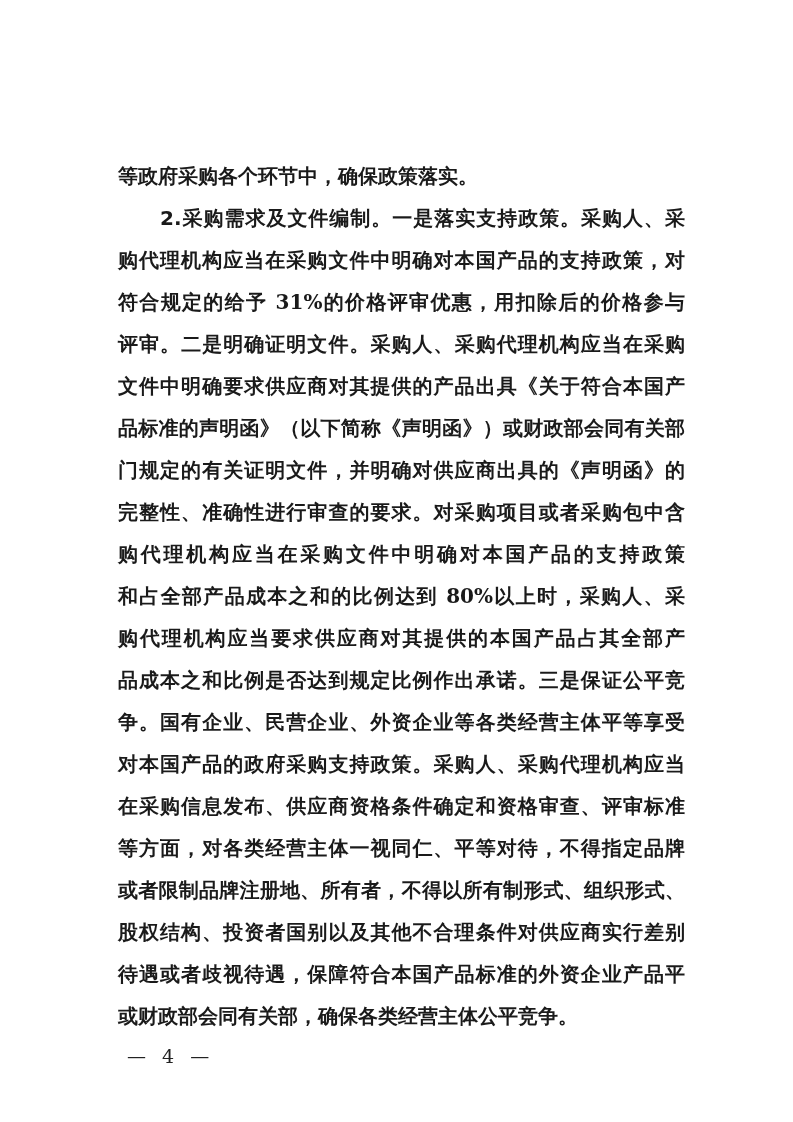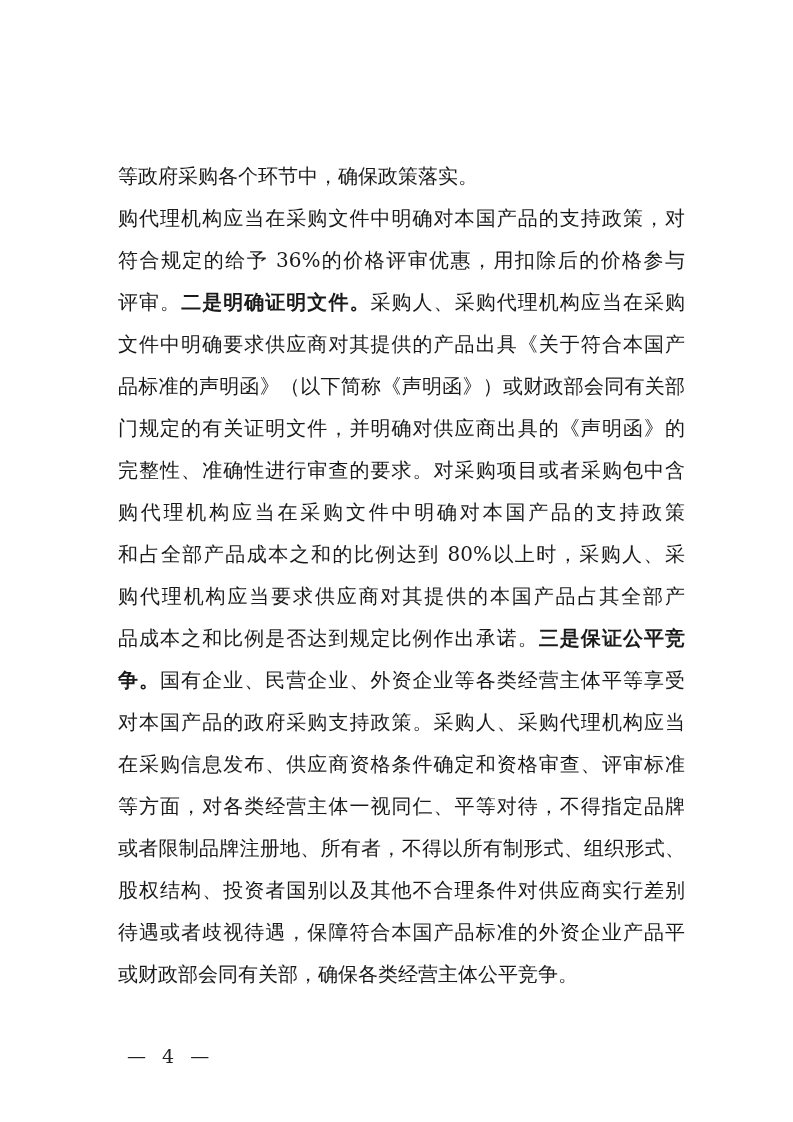--- a/index.html
+++ b/index.html
@@ -33,21 +33,21 @@
     text-justify: inter-character;
   }
   .line.last-left {
     text-align-last: left;
   }
   .line.indent {
     text-indent: 42px;
   }
   .run {
     font-family: "DejaVu Serif", serif;
-    font-weight: 400;
+    font-weight: 700;
   }
   .run.bold {
     font-family: "DejaVu Sans", sans-serif;
     font-weight: 700;
   }
   .page-footer {
     position: absolute;
     left: 127px;
     top: 1042px;
     font-size: 19px;
@@ -56,22 +56,23 @@
     font-family: "DejaVu Serif", serif;
     color: #222222;
   }
 </style>
 </head>
 <body>
 
 <div class="page">
   <div class="text-block">
       <div class="line last-left"><span class="run">等政府采购各个环节中，确保政策落实。</span></div>
+      <div class="line indent"><span class="run bold">2.采购需求及文件编制。一是落实支持政策。</span><span class="run">采购人、采</span></div>
       <div class="line"><span class="run">购代理机构应当在采购文件中明确对本国产品的支持政策，对</span></div>
-      <div class="line"><span class="run">符合规定的给予 36%的价格评审优惠，用扣除后的价格参与</span></div>
+      <div class="line"><span class="run">符合规定的给予 31%的价格评审优惠，用扣除后的价格参与</span></div>
       <div class="line"><span class="run">评审。</span><span class="run bold">二是明确证明文件。</span><span class="run">采购人、采购代理机构应当在采购</span></div>
       <div class="line"><span class="run">文件中明确要求供应商对其提供的产品出具《关于符合本国产</span></div>
       <div class="line"><span class="run">品标准的声明函》（以下简称《声明函》）或财政部会同有关部</span></div>
       <div class="line"><span class="run">门规定的有关证明文件，并明确对供应商出具的《声明函》的</span></div>
       <div class="line"><span class="run">完整性、准确性进行审查的要求。对采购项目或者采购包中含</span></div>
       <div class="line"><span class="run">购代理机构应当在采购文件中明确对本国产品的支持政策</span></div>
       <div class="line"><span class="run">和占全部产品成本之和的比例达到 80%以上时，采购人、采</span></div>
       <div class="line"><span class="run">购代理机构应当要求供应商对其提供的本国产品占其全部产</span></div>
       <div class="line"><span class="run">品成本之和比例是否达到规定比例作出承诺。</span><span class="run bold">三是保证公平竞</span></div>
       <div class="line"><span class="run bold">争。</span><span class="run">国有企业、民营企业、外资企业等各类经营主体平等享受</span></div>

